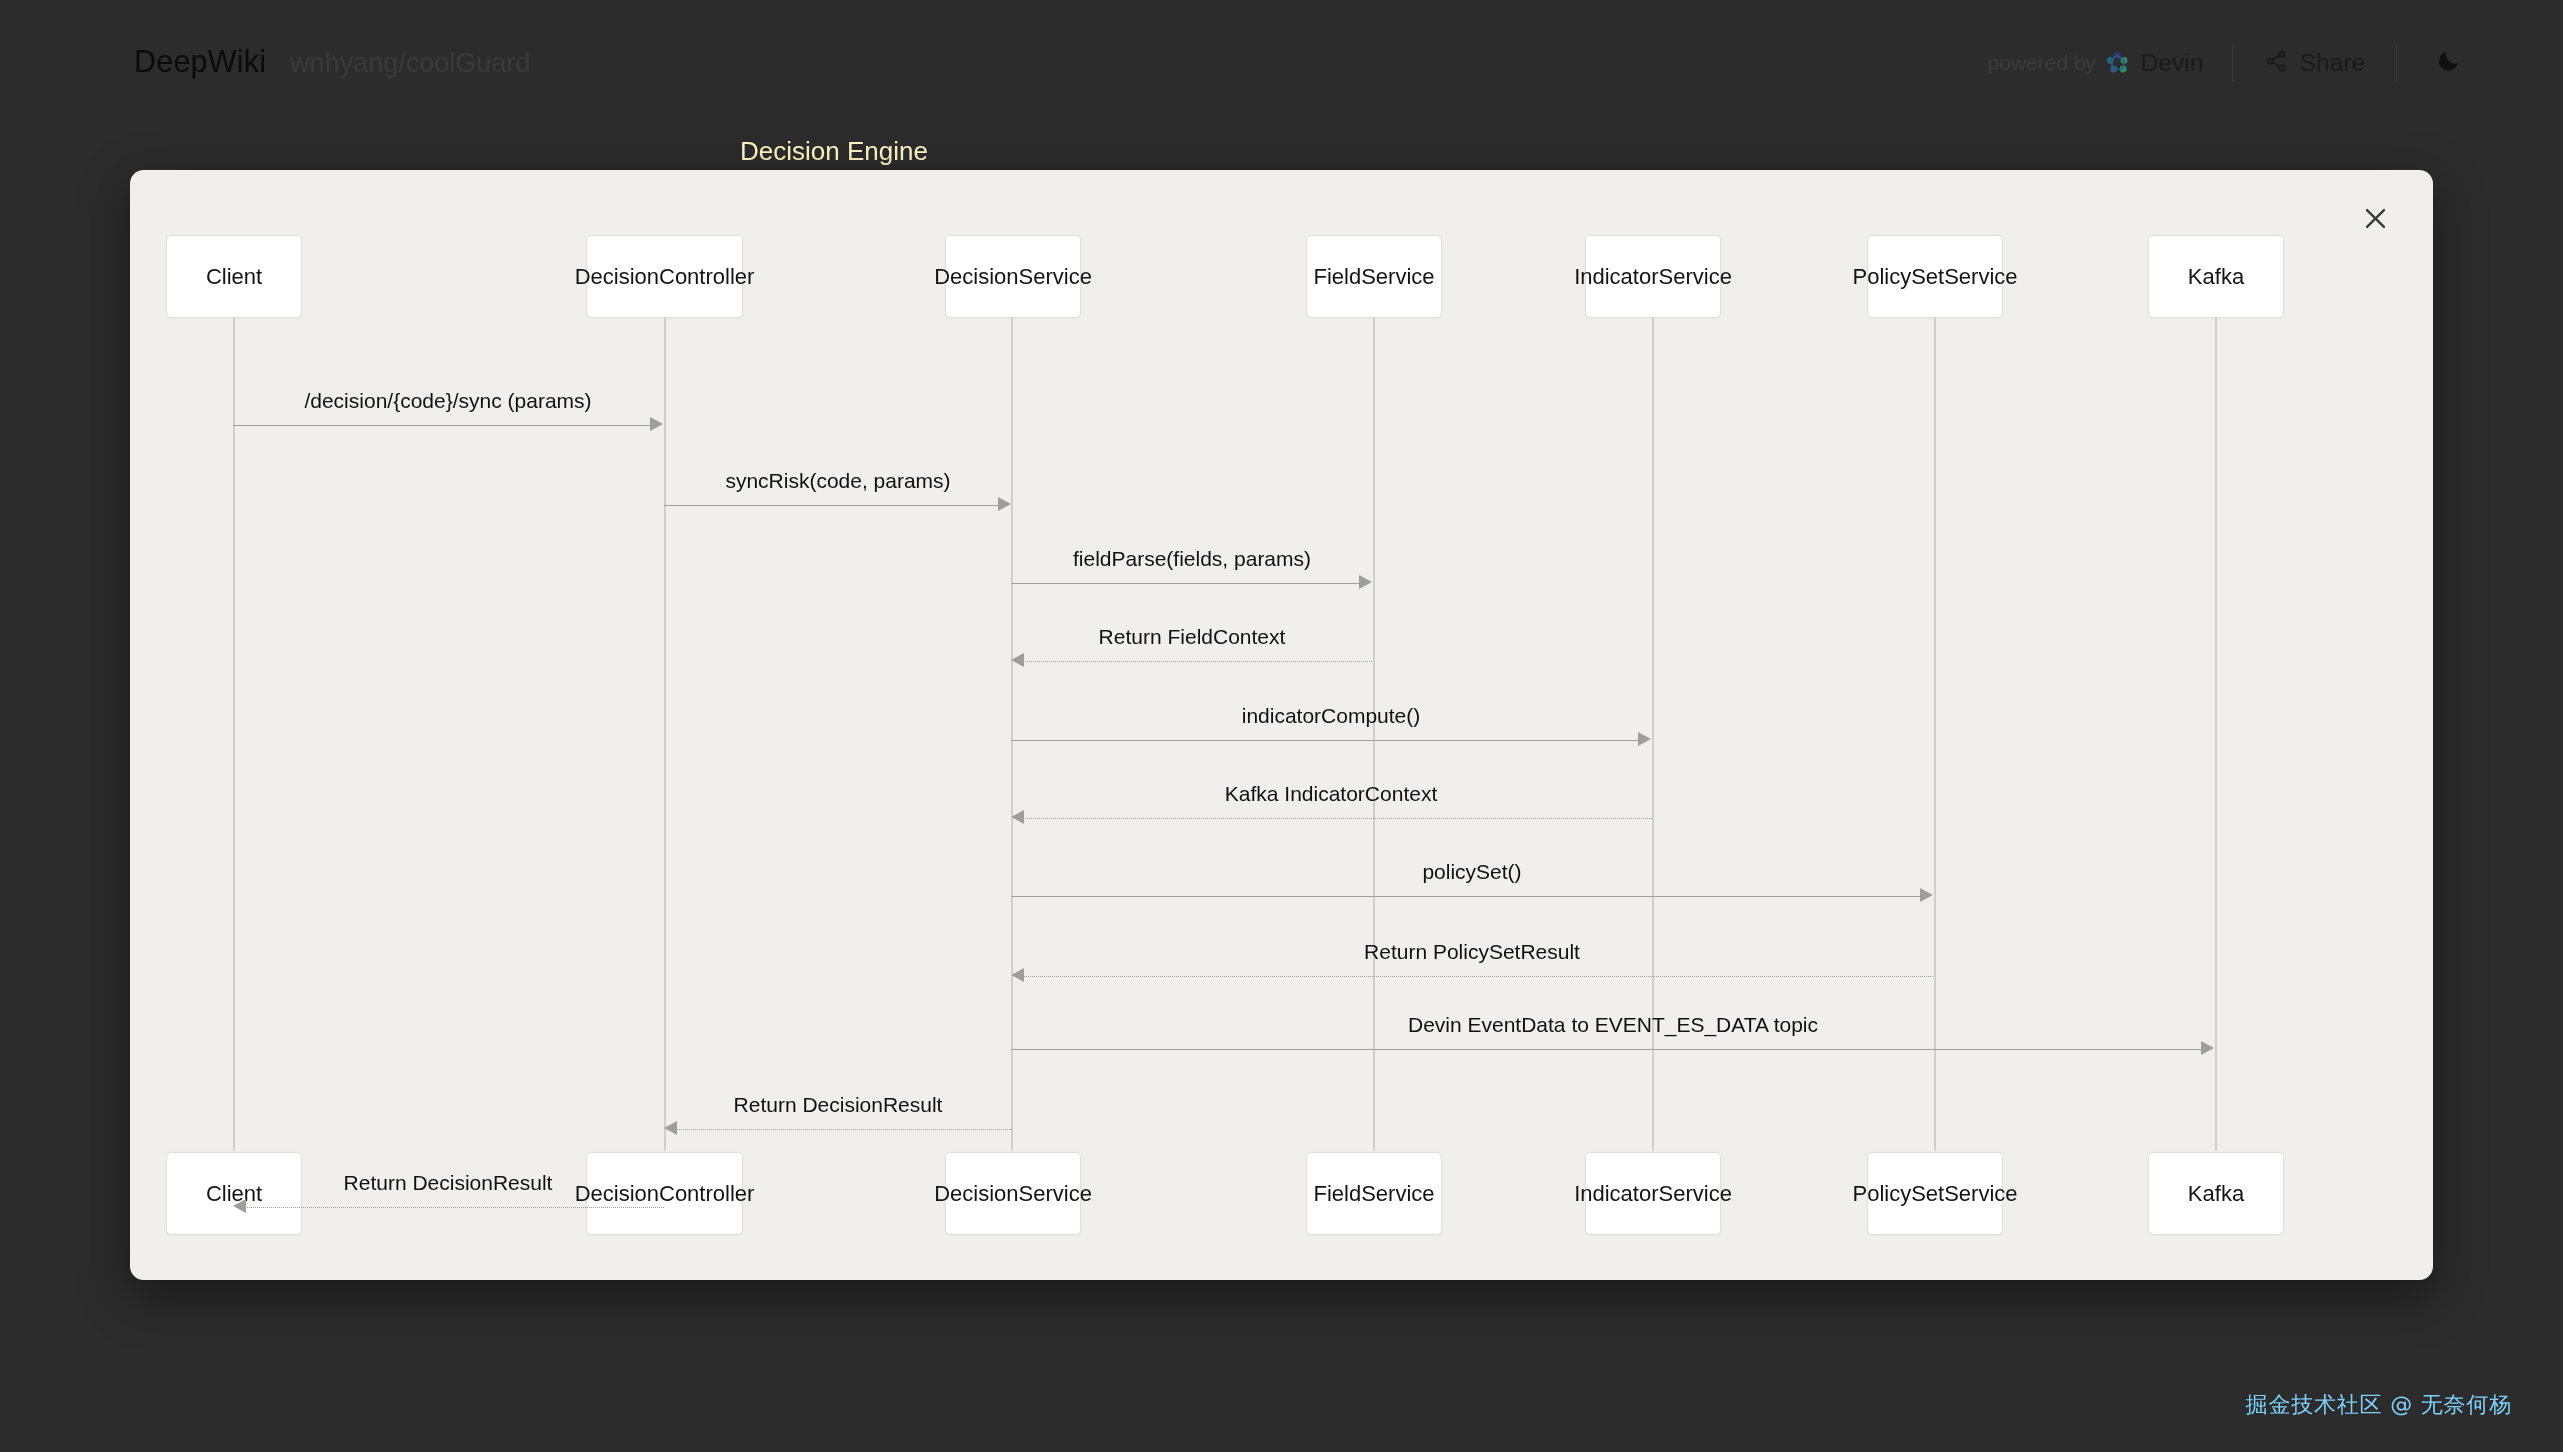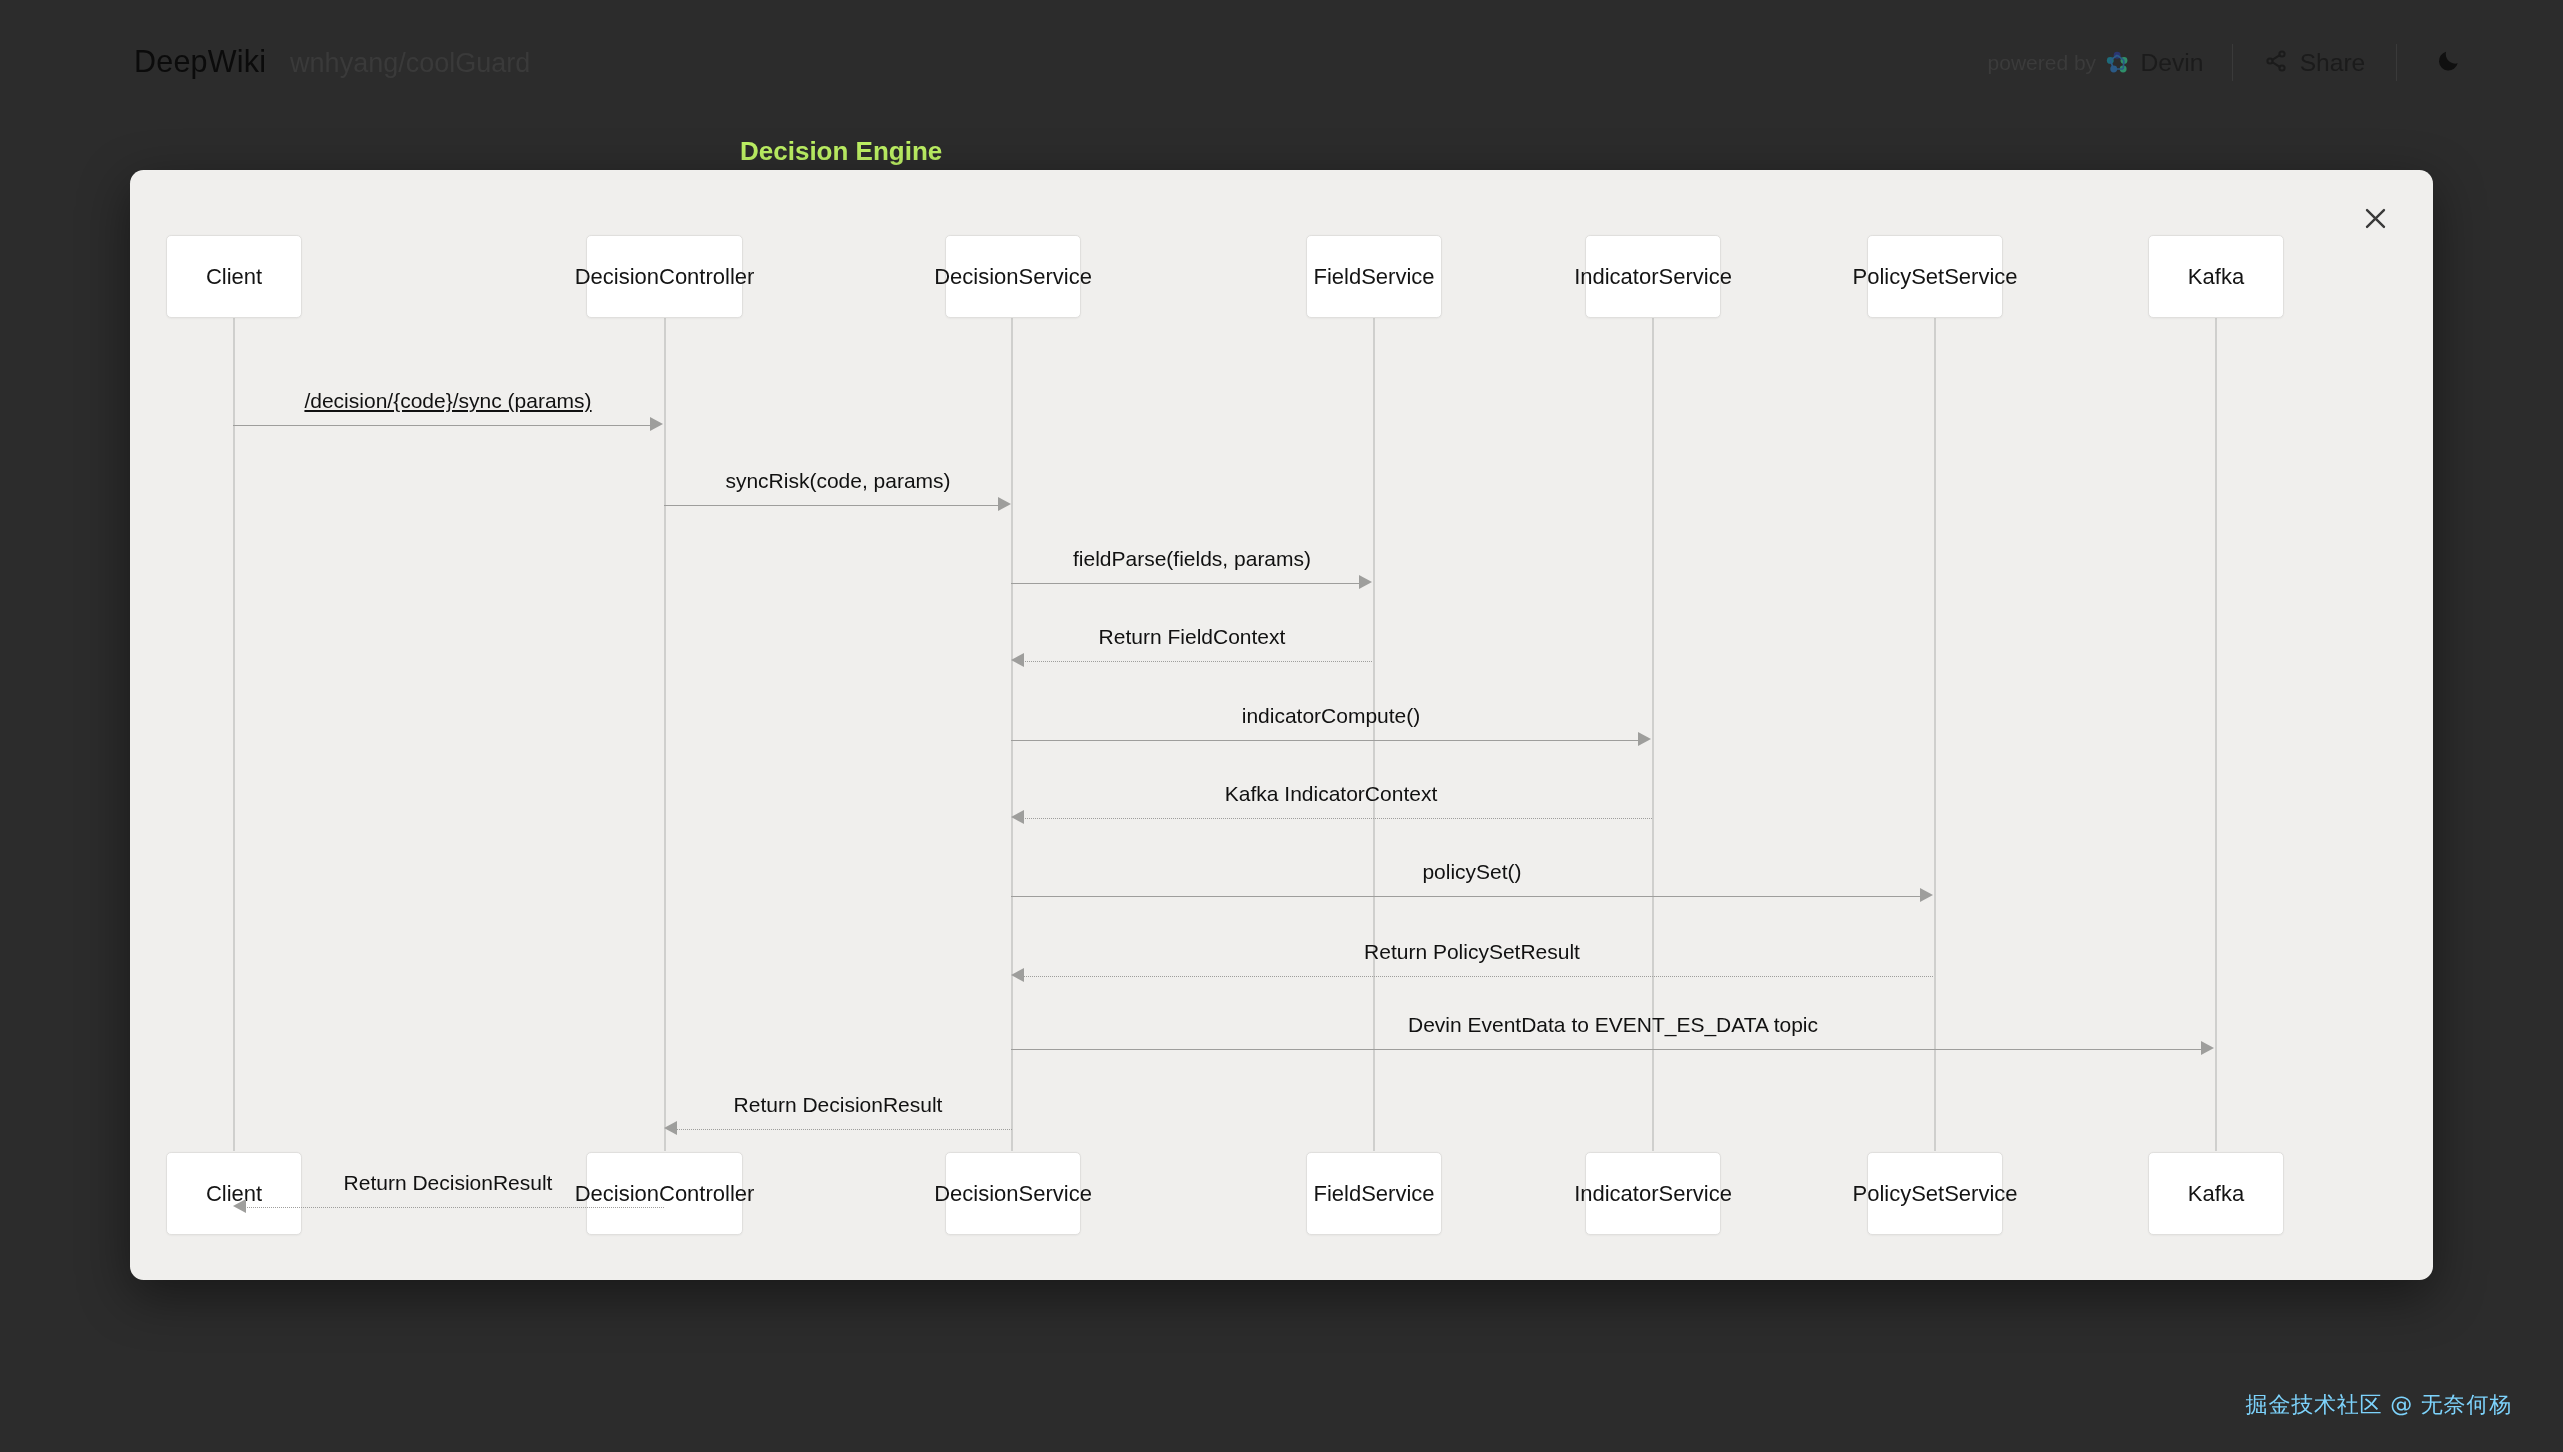--- a/index.html
+++ b/index.html
@@ -27,21 +27,21 @@
   .devin-name { font-size: 24.6px; color: #1b1b1b; font-weight: 400; }
   .share-btn { display: flex; align-items: center; gap: 12px; padding: 0 30.5px; }
   .share-label { font-size: 24.6px; color: #1b1b1b; }
   .moon-btn { padding-left: 39px; display:flex; align-items:center; }
 
   .sep-v { width: 0.8px; height: 37px; background: #3a3a3a; }
 
   
   .page-title {
     position: absolute; left: 740px; top: 136px;
-    font-size: 26px; color: #bef264; font-weight: 700;
+    font-size: 26px; color: #fef9c3; font-weight: 400;
   }
   .bg-panel {
     position: absolute; left: 631px; top: 1280px; width: 1301px; height: 102px;
     background: #2a2a2a; border-top: 0.8px solid #3a3a3a;
   }
   .bg-panel-inner {
     position: absolute; left: 0; top: 0; width: 1301px; height: 102px;
   }
   .deep-research-row {
     position: absolute; left: 15.3px; top: 32px; display: flex; align-items: center; gap: 15.3px;
@@ -227,21 +227,21 @@
         </div>
         <div class="pbox" style="width: 136px; height: 83px; left: 1737px; top: 982px;">
           <span>PolicySetService</span>
         </div>
         <div class="pbox" style="width: 136px; height: 83px; left: 2018px; top: 982px;">
           <span>Kafka</span>
         </div>
         <div class="msg" style="left: 103px; top: 255px; width: 431px;">
           <div class="msg-line" style="width: 419px; left: 0px;"></div>
           <div class="arrow-head right" style="left: 417px;"></div>
-          <div class="msg-label" style="left: 215px; top: -12px; text-decoration: underline;">/decision/{code}/sync (params)</div>
+          <div class="msg-label" style="left: 215px; top: -12px;">/decision/{code}/sync (params)</div>
         </div>
         <div class="msg" style="left: 534px; top: 335px; width: 348px;">
           <div class="msg-line" style="width: 336px; left: 0px;"></div>
           <div class="arrow-head right" style="left: 334px;"></div>
           <div class="msg-label" style="left: 174px; top: -12px;">syncRisk(code, params)</div>
         </div>
         <div class="msg" style="left: 881px; top: 413px; width: 361px;">
           <div class="msg-line" style="width: 349px; left: 0px;"></div>
           <div class="arrow-head right" style="left: 348px;"></div>
           <div class="msg-label" style="left: 181px; top: -12px;">fieldParse(fields, params)</div>

